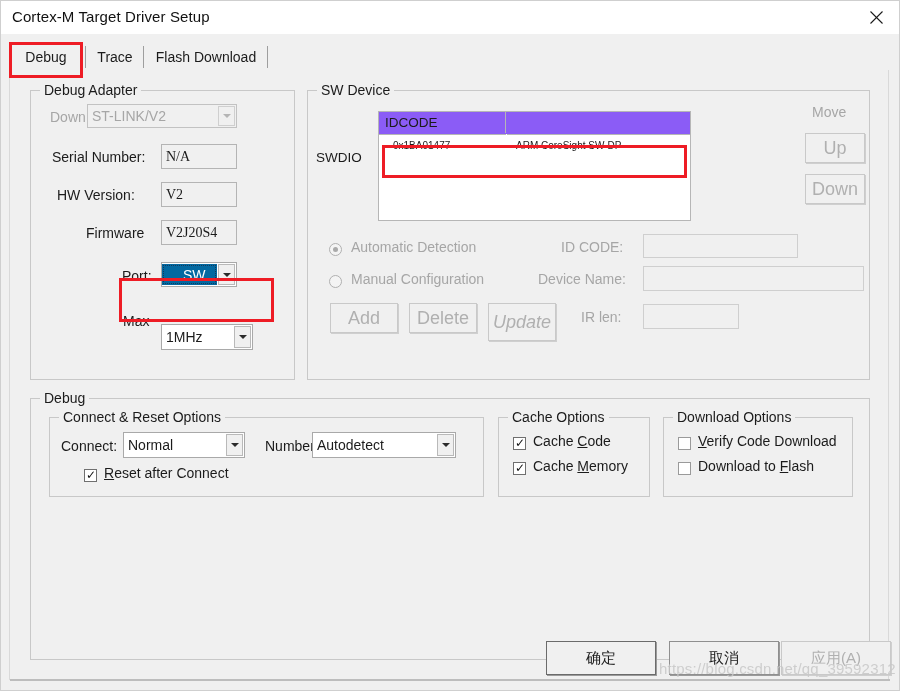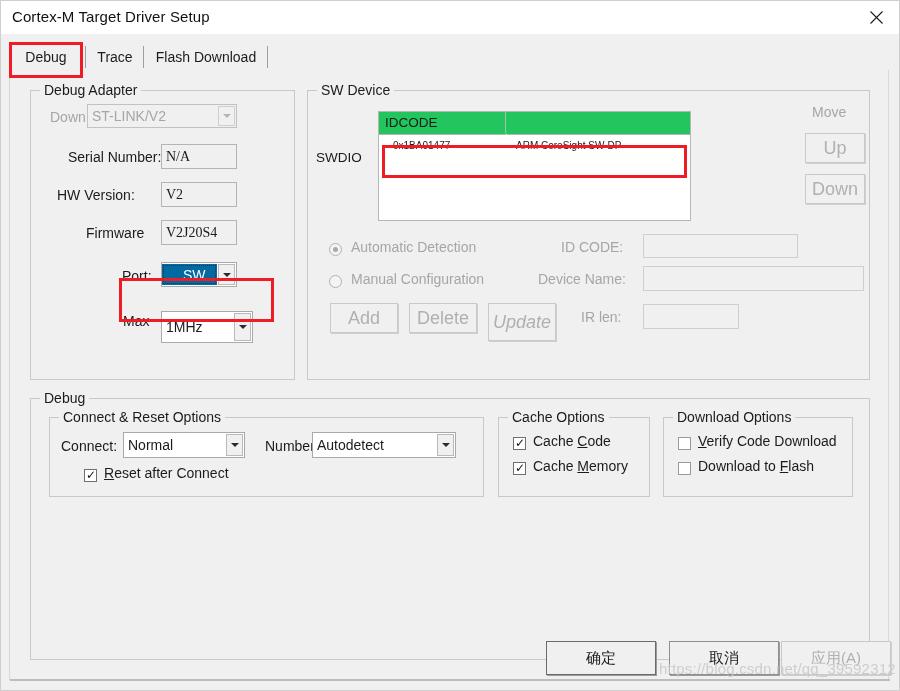--- a/index.html
+++ b/index.html
@@ -63,21 +63,21 @@
 
   
   .btn{position:absolute;box-sizing:border-box;background:#f0f0f0;border:1px solid #8f8f8f;
        display:flex;align-items:center;justify-content:center;font-size:18px;color:#1b1b1b;
        box-shadow:1px 1px 0 #9b9b9b;}
   .btn.dis{color:#b0b0b0;border:1px solid #c9c9c9;box-shadow:1px 1px 0 #cfcfcf;}
   .btn.default{border:1px solid #6b6b6b;}
 
   
   .listbox{position:absolute;box-sizing:border-box;background:#ffffff;border:1px solid #b6b6b6;}
-  .lhead{position:absolute;left:0;right:0;top:0;height:22px;background:#22c55e;border-bottom:1px solid #b6b6b6;}
+  .lhead{position:absolute;left:0;right:0;top:0;height:22px;background:#8b5cf6;border-bottom:1px solid #b6b6b6;}
   .lhcell{position:absolute;top:0;height:21px;display:flex;align-items:center;padding-left:6px;
           font-size:13.5px;color:#1b1b1b;box-sizing:border-box;border-right:1px solid #b6b6b6;white-space:nowrap;}
   .lrow{position:absolute;left:0;right:0;height:22px;}
   .lcell{position:absolute;top:0;height:22px;display:flex;align-items:center;font-size:10px;color:#1b1b1b;white-space:nowrap;}
   .lvsep{position:absolute;top:22px;bottom:0;width:1px;background:#ffffff;}
 
   
   .chk{position:absolute;width:13px;height:13px;box-sizing:border-box;border:1px solid #6f6f6f;background:#ffffff;}
   .chk.off{border:1px solid #9a9a9a;}
   .chk .tick{position:absolute;left:1px;top:0px;font-size:12px;line-height:11px;color:#111;font-family:"DejaVu Sans",sans-serif;}
@@ -133,39 +133,39 @@
         <div class="glabel">Debug Adapter</div>
 
         <div class="lbl dim" style="left:19px;top:18px;">Down:</div>
         <div class="combo disabled" style="left:56px;top:13px;width:150px;height:24px;">
           <div class="ctext">ST-LINK/V2</div>
           <div class="carrow">
               <span class="arw dim"></span>
             </div>
         </div>
 
-        <div class="lbl" style="left:37px;top:58px;text-align:right;">Serial Number:</div>
+        <div class="lbl" style="left:21px;top:58px;text-align:right;">Serial Number:</div>
         <div class="field ro" style="left:130px;top:53px;width:76px;height:25px;">N/A</div>
 
         <div class="lbl" style="left:26px;top:96px;">HW Version:</div>
         <div class="field ro" style="left:130px;top:91px;width:76px;height:25px;">V2</div>
 
         <div class="lbl" style="left:55px;top:134px;">Firmware</div>
         <div class="field ro" style="left:130px;top:129px;width:76px;height:25px;">V2J20S4</div>
 
         <div class="lbl" style="left:91px;top:177px;">Port:</div>
         <div class="combo sel-hl" style="left:130px;top:171px;width:76px;height:25px;">
           <div class="ctext">SW</div>
           <div class="carrow">
               <span class="arw"></span>
             </div>
         </div>
 
         <div class="lbl" style="left:92px;top:222px;">Max</div>
-        <div class="combo" style="left:130px;top:220px;width:92px;height:32px;">
+        <div class="combo" style="left:130px;top:233px;width:92px;height:26px;">
           <div class="ctext">1MHz</div>
           <div class="carrow">
               <span class="arw"></span>
             </div>
         </div>
       </div>
 
       <div class="group" style="left:297px;top:20px;width:563px;height:290px;">
         <div class="glabel">SW Device</div>
 

